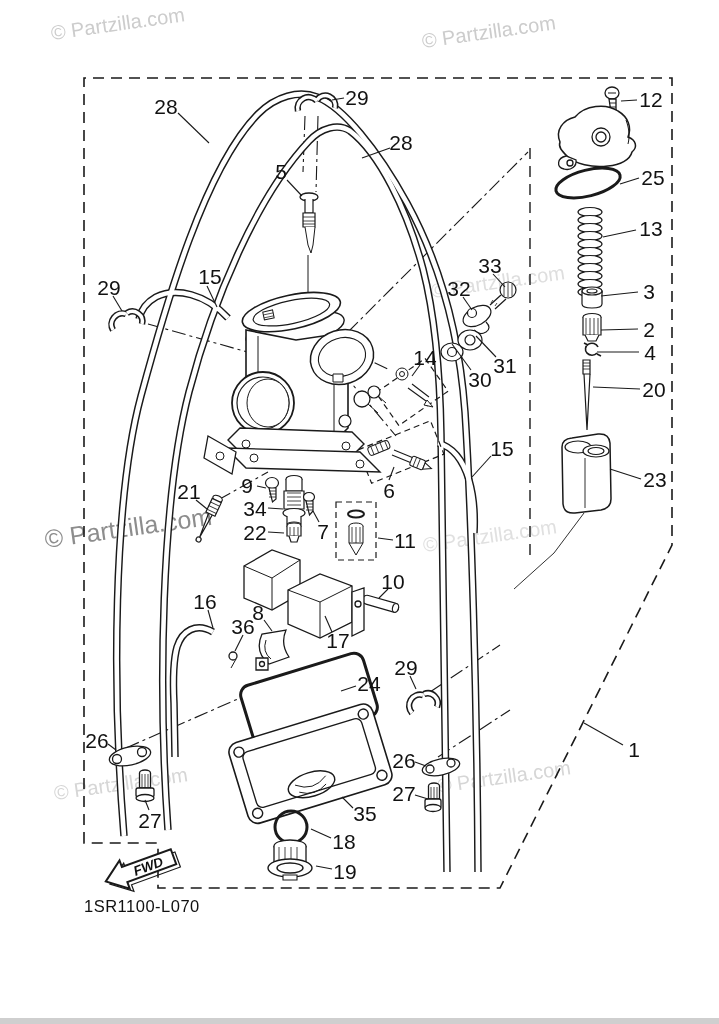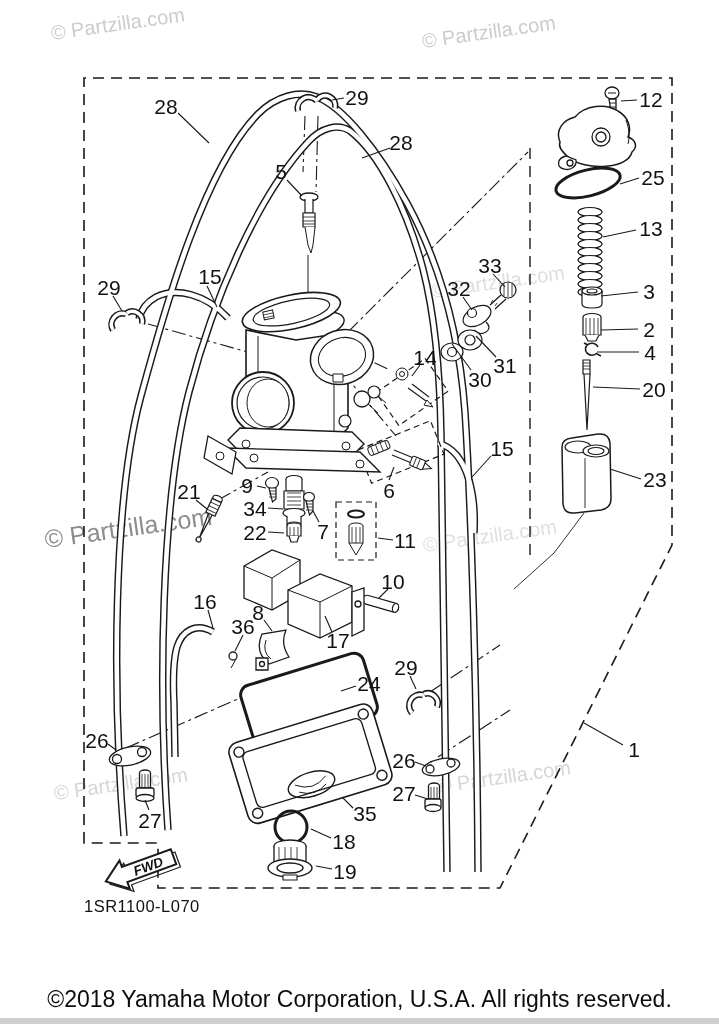--- a/index.html
+++ b/index.html
@@ -407,16 +407,15 @@
         <text x="365" y="820.5" text-anchor="middle">35</text>
         <line x1="149" y1="810" x2="145" y2="800"></line>
         <text x="150" y="827.5" text-anchor="middle">27</text>
         <line x1="331" y1="838" x2="311" y2="829"></line>
         <text x="344" y="848.5" text-anchor="middle">18</text>
         <line x1="332" y1="869" x2="316" y2="866"></line>
         <text x="345" y="878.5" text-anchor="middle">19</text>
       </g>
 </svg>
 
-<div class="copyright">©2018 Yamaha Motor Corporation, U.S.A. All rights reserved.</div>
 <div class="page-edge"></div>
 
 </div>
 
 </body></html>

